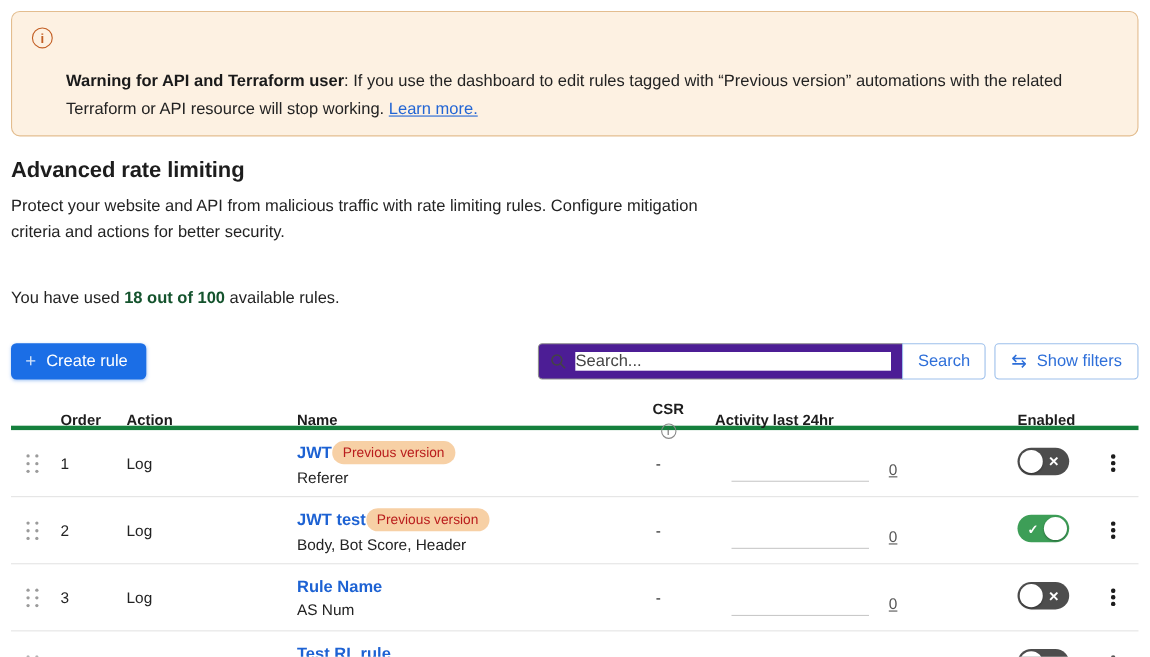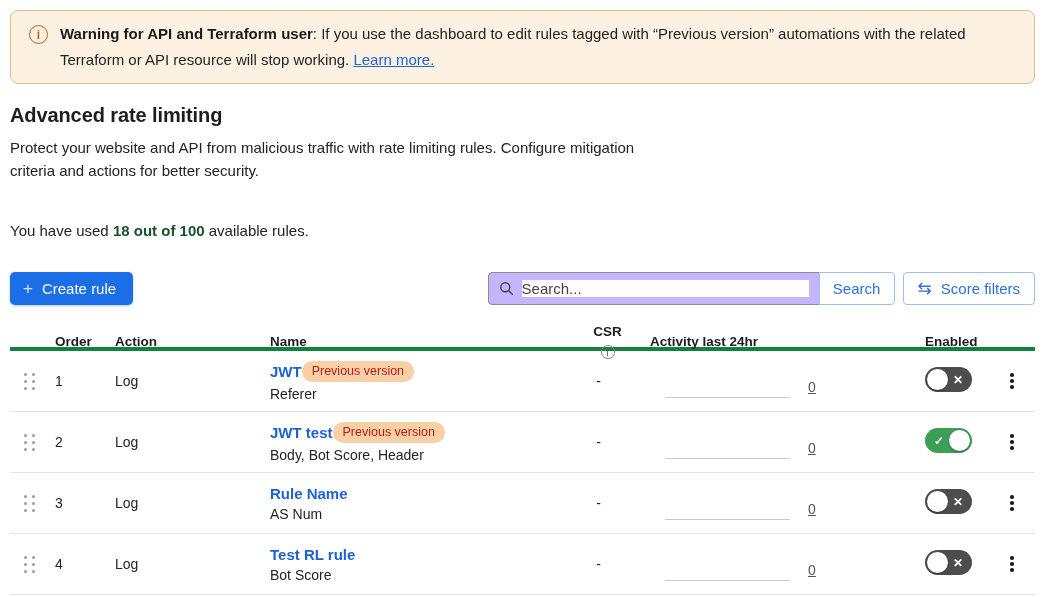--- a/index.html
+++ b/index.html
@@ -6,39 +6,39 @@
   html,body { width:1045px; height:597px; background:#fff; overflow:hidden; }
   body { font-family:"Liberation Sans", sans-serif; color:#1d1d1d; }
   .page { padding:10px 10px 0 10px; }
 
   
   .banner { display:flex; gap:12px; background:#fdf1e2; border:1px solid #e3bd8f;
             border-radius:8px; padding:10px 18px; font-size:15px; line-height:26px; color:#232323; }
   .warn-icon { width:19px; height:19px; border:1.5px solid #c25e23; border-radius:50%;
                color:#c25e23; display:flex; align-items:center; justify-content:center;
                font-size:12px; font-weight:bold; font-style:normal; flex:none; margin-top:4px; }
-  .banner-text { max-width:940px; }
+  .banner-text { max-width:940px;margin-top:40px; }
   .banner-text strong { font-weight:bold; color:#1a1a1a; }
   .link { color:#2265d4; text-decoration:underline; cursor:pointer; }
 
   
   h1 { font-size:20px; font-weight:bold; margin:20px 0 0 0; letter-spacing:-0.1px; }
   .desc { font-size:15px; line-height:23px; color:#232323; margin-top:9px; max-width:625px; }
   .usage { font-size:15px; color:#232323; margin-top:40px; }
   .usage strong { font-weight:bold; color:#14532d; }
 
   
   .toolbar { margin-top:33px; display:flex; justify-content:space-between; align-items:center; }
   .btn-primary { display:flex; align-items:center; gap:9px; height:33px; padding:0 17px 0 13px;
                  background:#1b6ee6; color:#fff; font-size:15px; border:none; border-radius:5px;
                  cursor:pointer; font-family:inherit; box-shadow:0 1px 3px rgba(27,110,230,.35); }
   .plus { font-size:17px; opacity:.8; line-height:1; font-weight:normal; }
   .search-group { display:flex; align-items:stretch; }
   .search-box { width:332px; height:33px; border:1px solid #8f8f8f; border-radius:4px 0 0 4px;
-                display:flex; align-items:center; gap:8px; padding:0 10px; background:#c4b5fd; }
+                display:flex; align-items:center; gap:8px; padding:0 10px; background:#4c1d95; }
   .search-box input { border:none; outline:none; flex:1; font-size:15px; font-family:inherit; color:#333; }
   .search-box input::placeholder { color:#444; opacity:1; }
   .btn-search { width:76px; background:#fff; border:1px solid #9dc0ec; border-radius:0 4px 4px 0;
                 margin-left:-1px; color:#2e6fd9; font-size:15px; cursor:pointer; font-family:inherit; }
   .btn-filters { margin-left:8px; display:flex; align-items:center; gap:9px; padding:0 14px;
                  background:#fff; border:1px solid #9dc0ec; border-radius:4px; color:#2e6fd9;
                  font-size:15px; cursor:pointer; font-family:inherit; }
   .swap { font-size:17px; line-height:1; }
 
   
@@ -102,21 +102,21 @@
       <div class="search-box">
         <svg width="15" height="15" viewBox="0 0 16 16">
           <circle cx="6.7" cy="6.7" r="4.8" fill="none" stroke="#444" stroke-width="1.5"></circle>
           <line x1="10.4" y1="10.4" x2="14.2" y2="14.2" stroke="#444" stroke-width="1.5" stroke-linecap="round"></line>
         </svg>
         <input type="text" placeholder="Search..." style="">
       </div>
       <button class="btn-search">Search</button>
       <button class="btn-filters">
         <span class="swap">⇆</span>
-        <span>Score filters</span>
+        <span>Show filters</span>
       </button>
     </div>
   </div>
 
   <div class="table">
     <div class="thead">
       <div></div>
       <div>Order</div>
       <div>Action</div>
       <div>Name</div>

